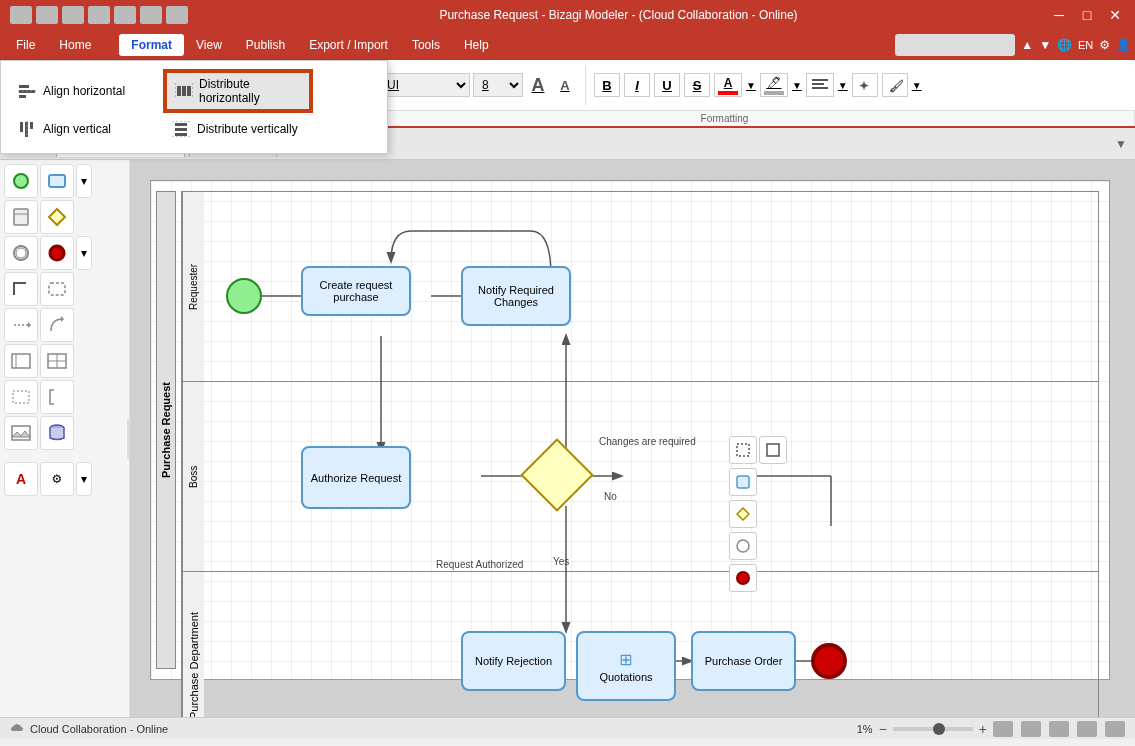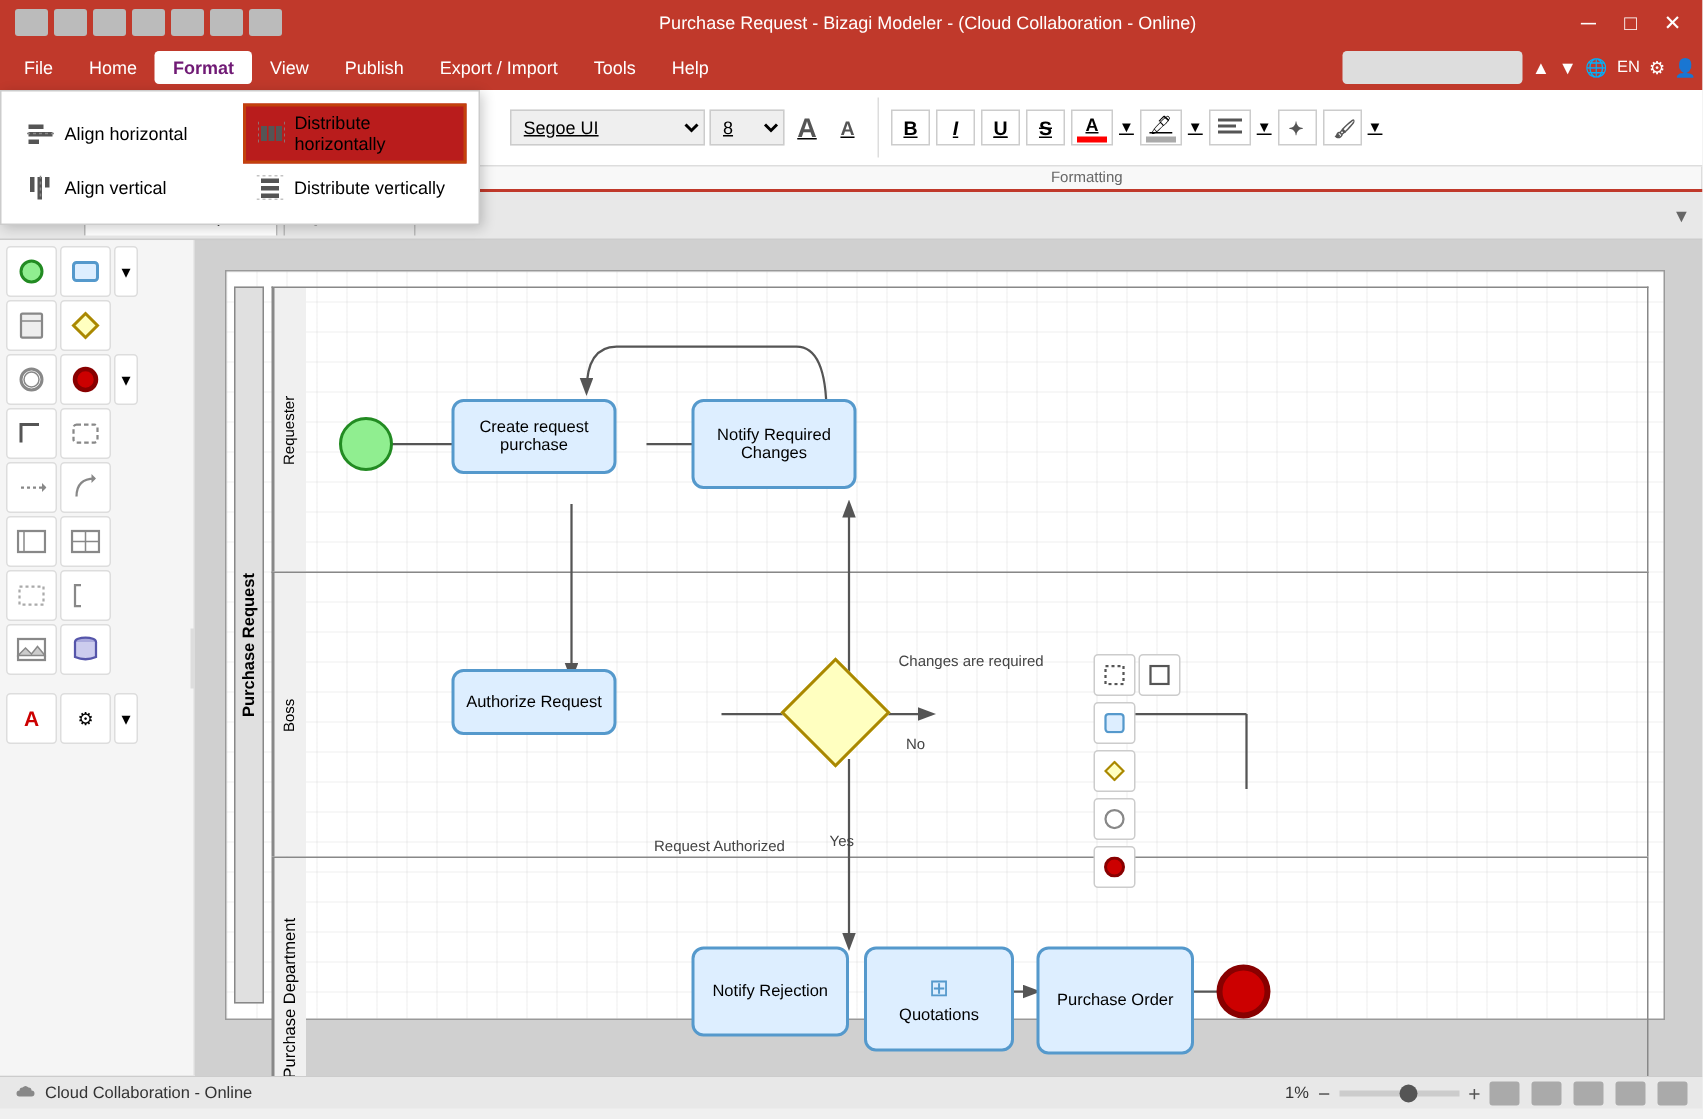--- a/index.html
+++ b/index.html
@@ -27,56 +27,56 @@
       align-items: center;
       padding: 0 4px;
     }
     .menu-item {
       color: white;
       padding: 4px 12px;
       cursor: pointer;
       font-size: 12px;
       border-radius: 3px;
     }
-    .menu-item.format-active { background: white; color: #701a75; font-weight: bold; }
+    .menu-item.format-active { background: white; color: #1d4ed8; font-weight: bold; margin-left: 16px; }
 
     
     #ribbon {
       background: white;
       border-bottom: 2px solid #c0392b;
       position: relative;
     }
 
     
     #align-dropdown {
       position: absolute;
       top: 0;
       left: 0;
       background: white;
       border: 1px solid #ccc;
       box-shadow: 2px 2px 8px rgba(0,0,0,0.2);
       z-index: 100;
       padding: 8px;
-      width: 320px;
+      width: 388px;
     }
     .dropdown-row {
       display: flex;
       gap: 4px;
       margin-bottom: 4px;
     }
     .dropdown-item {
       display: flex;
       align-items: center;
       gap: 6px;
       padding: 4px 8px;
       cursor: pointer;
       font-size: 12px;
       width: 150px;
     }
-    .dropdown-item.highlighted { background: #b91c1c; border: 2px solid #c2410c; justify-content: flex-end; }
+    .dropdown-item.highlighted { background: #e5e5e5; border: 4px solid #c2410c; justify-content: flex-end; }
     .dropdown-icon { width: 20px; height: 16px; display: flex; align-items: center; justify-content: center; }
 
     
     #ribbon-toolbar {
       display: flex;
       align-items: center;
       padding: 4px 8px;
       gap: 4px;
       min-height: 50px;
       text-decoration: underline;
@@ -728,21 +728,21 @@
           </marker>
         </defs>
       </svg>
 
       <div style="position:absolute; left:75px; top:97px; width:36px; height:36px; border-radius:50%; background:#90ee90; border:2px solid #228b22;"></div>
 
       <div class="bpmn-task" style="left:150px; top:85px; width:110px; height:50px;">Create request purchase</div>
 
       <div class="bpmn-task" style="left:310px; top:85px; width:110px; height:60px;">Notify Required Changes</div>
 
-      <div class="bpmn-task" style="left:150px; top:265px; width:110px; height:44px;">Authorize Request</div>
+      <div class="bpmn-task" style="left:150px; top:265px; width:110px; height:63px;">Authorize Request</div>
 
       <div style="position:absolute; left:380px; top:268px; width:52px; height:52px; background:#ffffc0; border:2px solid #aa8800; transform:rotate(45deg);"></div>
 
 
       <div id="shape-context" style="left:578px; top:255px;">
         <div style="display:flex; gap:2px; margin-bottom:2px;">
           <div class="context-shape-btn">
             <svg width="14" height="14">
                 <rect x="1" y="1" width="12" height="12" fill="none" stroke="#555" stroke-width="1.5" stroke-dasharray="2,2"></rect>
               </svg>
@@ -775,21 +775,21 @@
         </div>
       </div>
 
       <div class="bpmn-task" style="left:310px; top:450px; width:105px; height:60px;">Notify Rejection</div>
 
       <div class="bpmn-task" style="left:425px; top:450px; width:100px; height:70px; flex-direction:column; gap:2px;">
         <div style="font-size:16px; color:#5599cc;">⊞</div>
         <div>Quotations</div>
       </div>
 
-      <div class="bpmn-task" style="left:540px; top:450px; width:105px; height:72px;">Purchase Order</div>
+      <div class="bpmn-task" style="left:540px; top:450px; width:105px; height:60px;">Purchase Order</div>
 
       <div style="position:absolute; left:660px; top:462px; width:36px; height:36px; border-radius:50%; background:#cc0000; border:4px solid #880000;"></div>
 
       <div class="label-text" style="left:448px; top:255px;">Changes are required</div>
       <div class="label-text" style="left:453px; top:310px;">No</div>
       <div class="label-text" style="left:285px; top:378px;">Request Authorized</div>
       <div class="label-text" style="left:402px; top:375px;">Yes</div>
 
     </div>
   </div>

